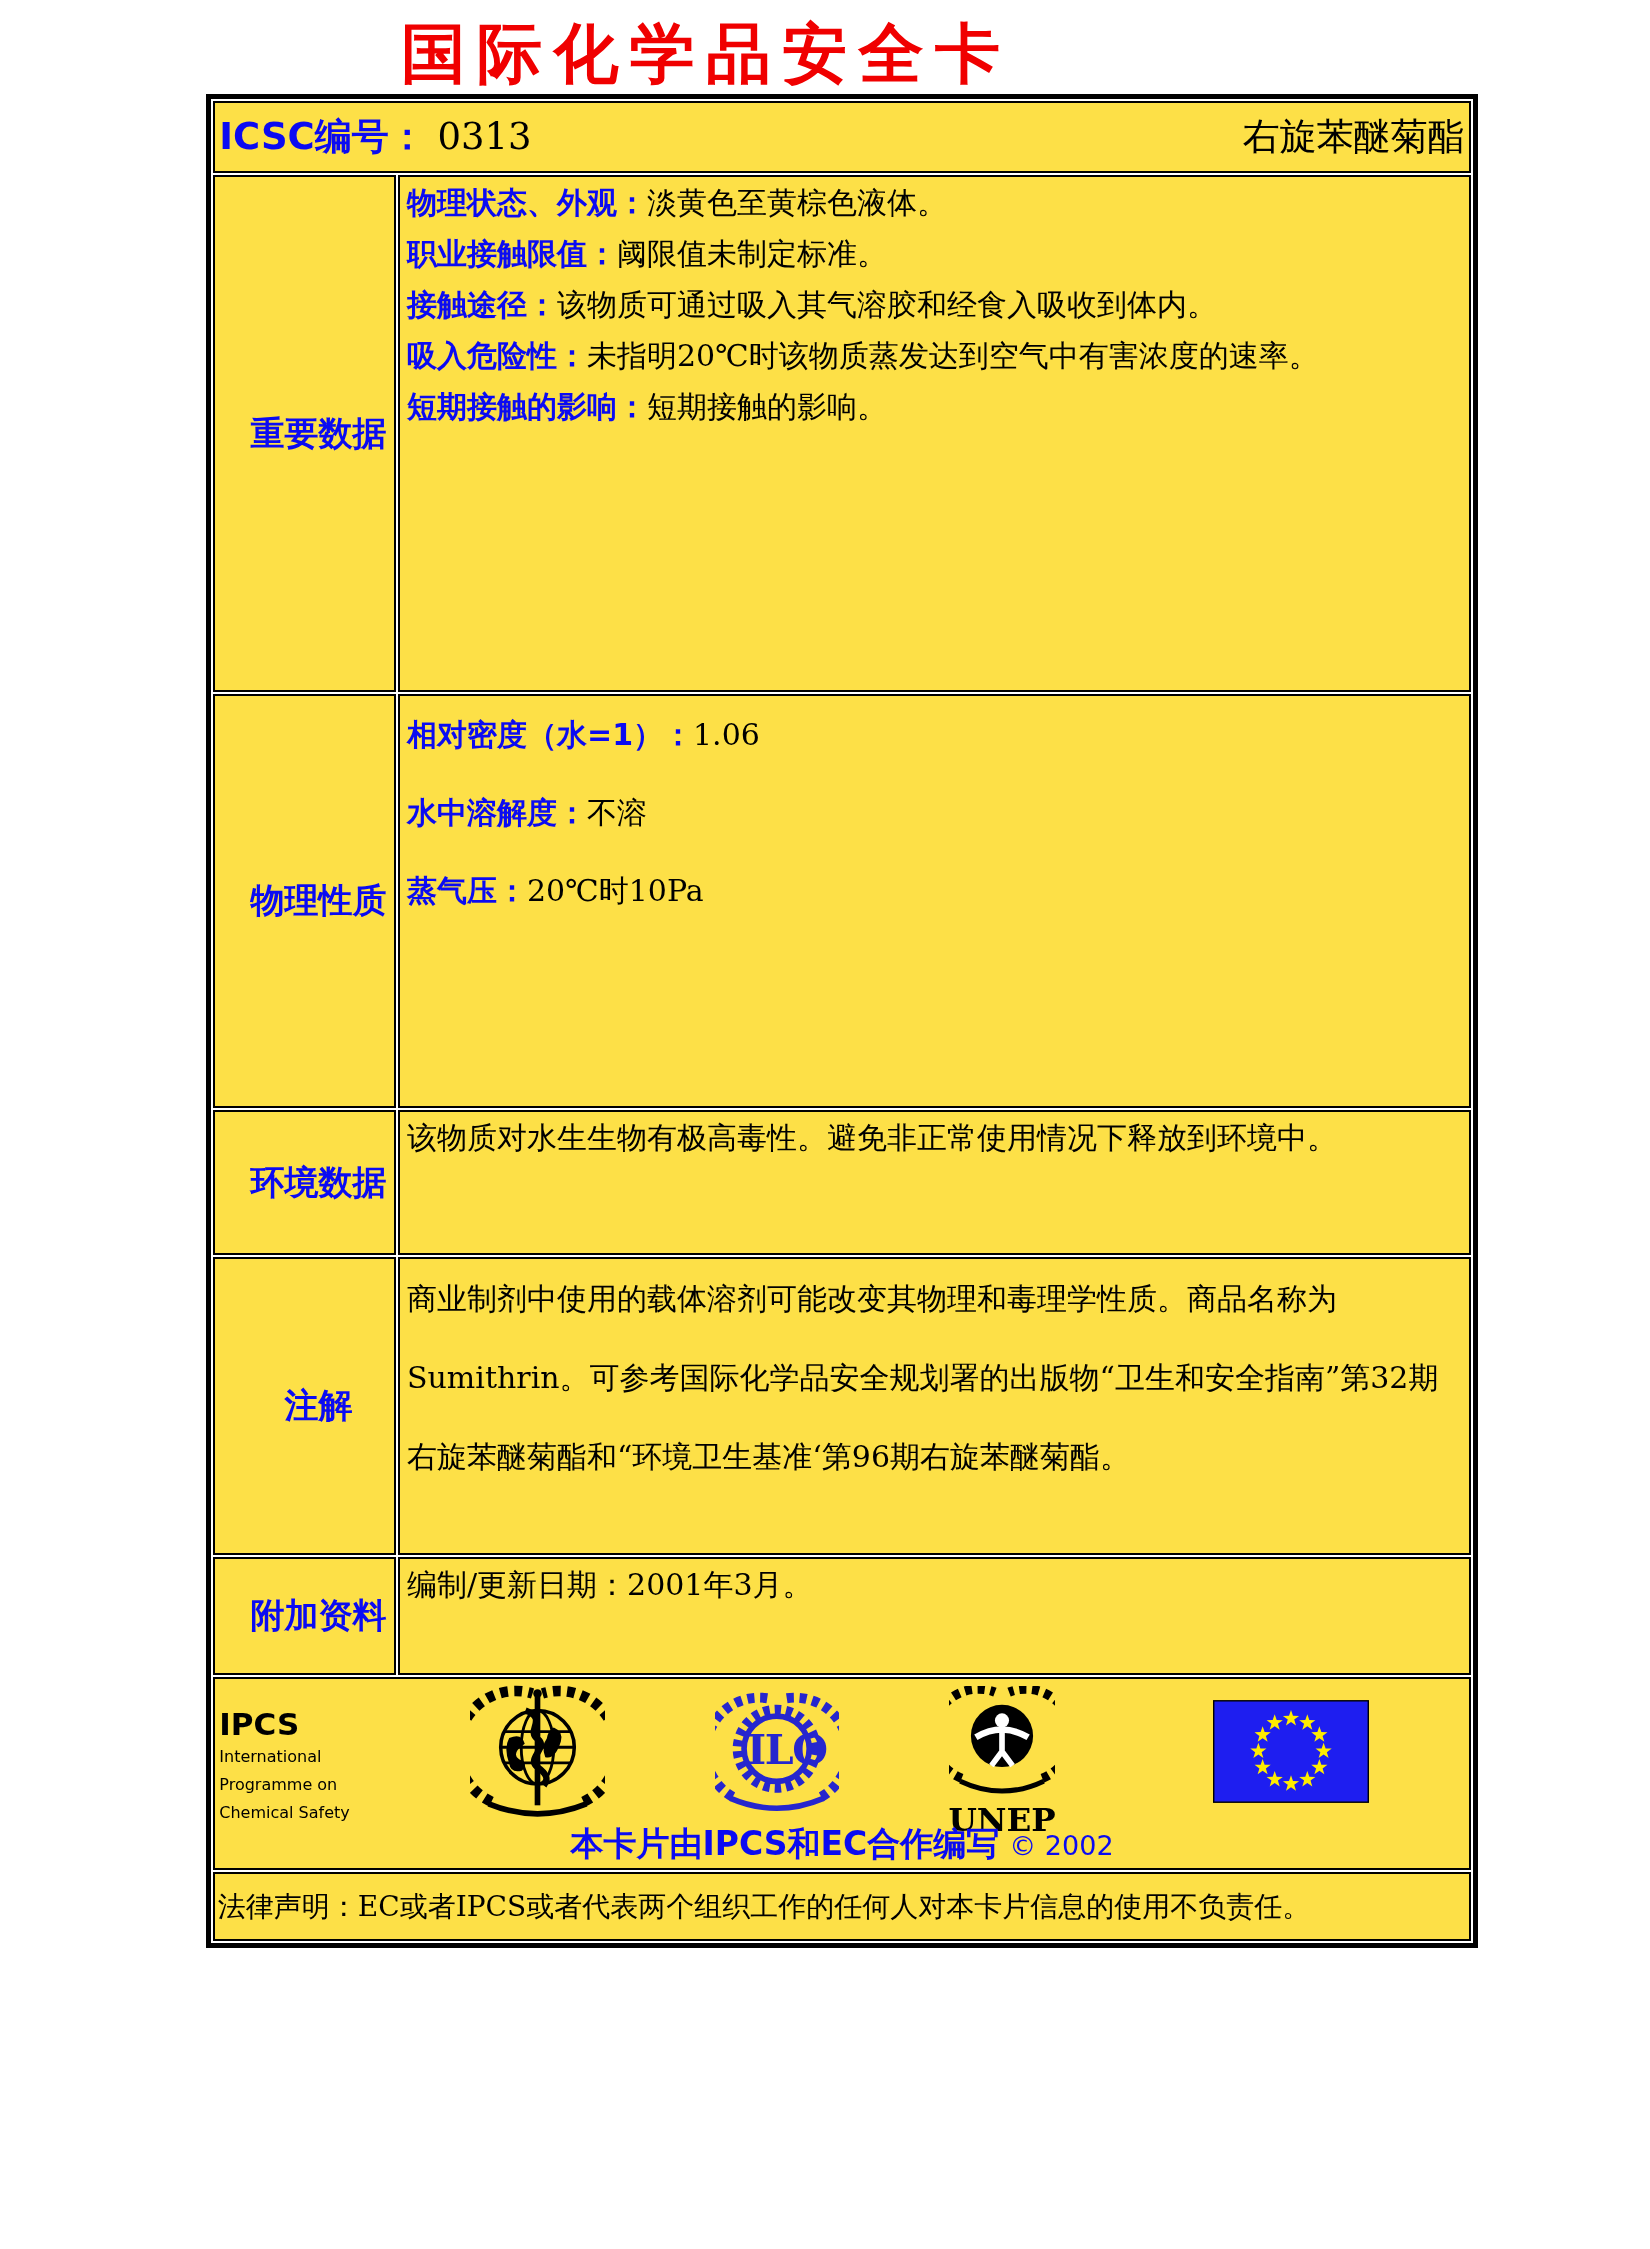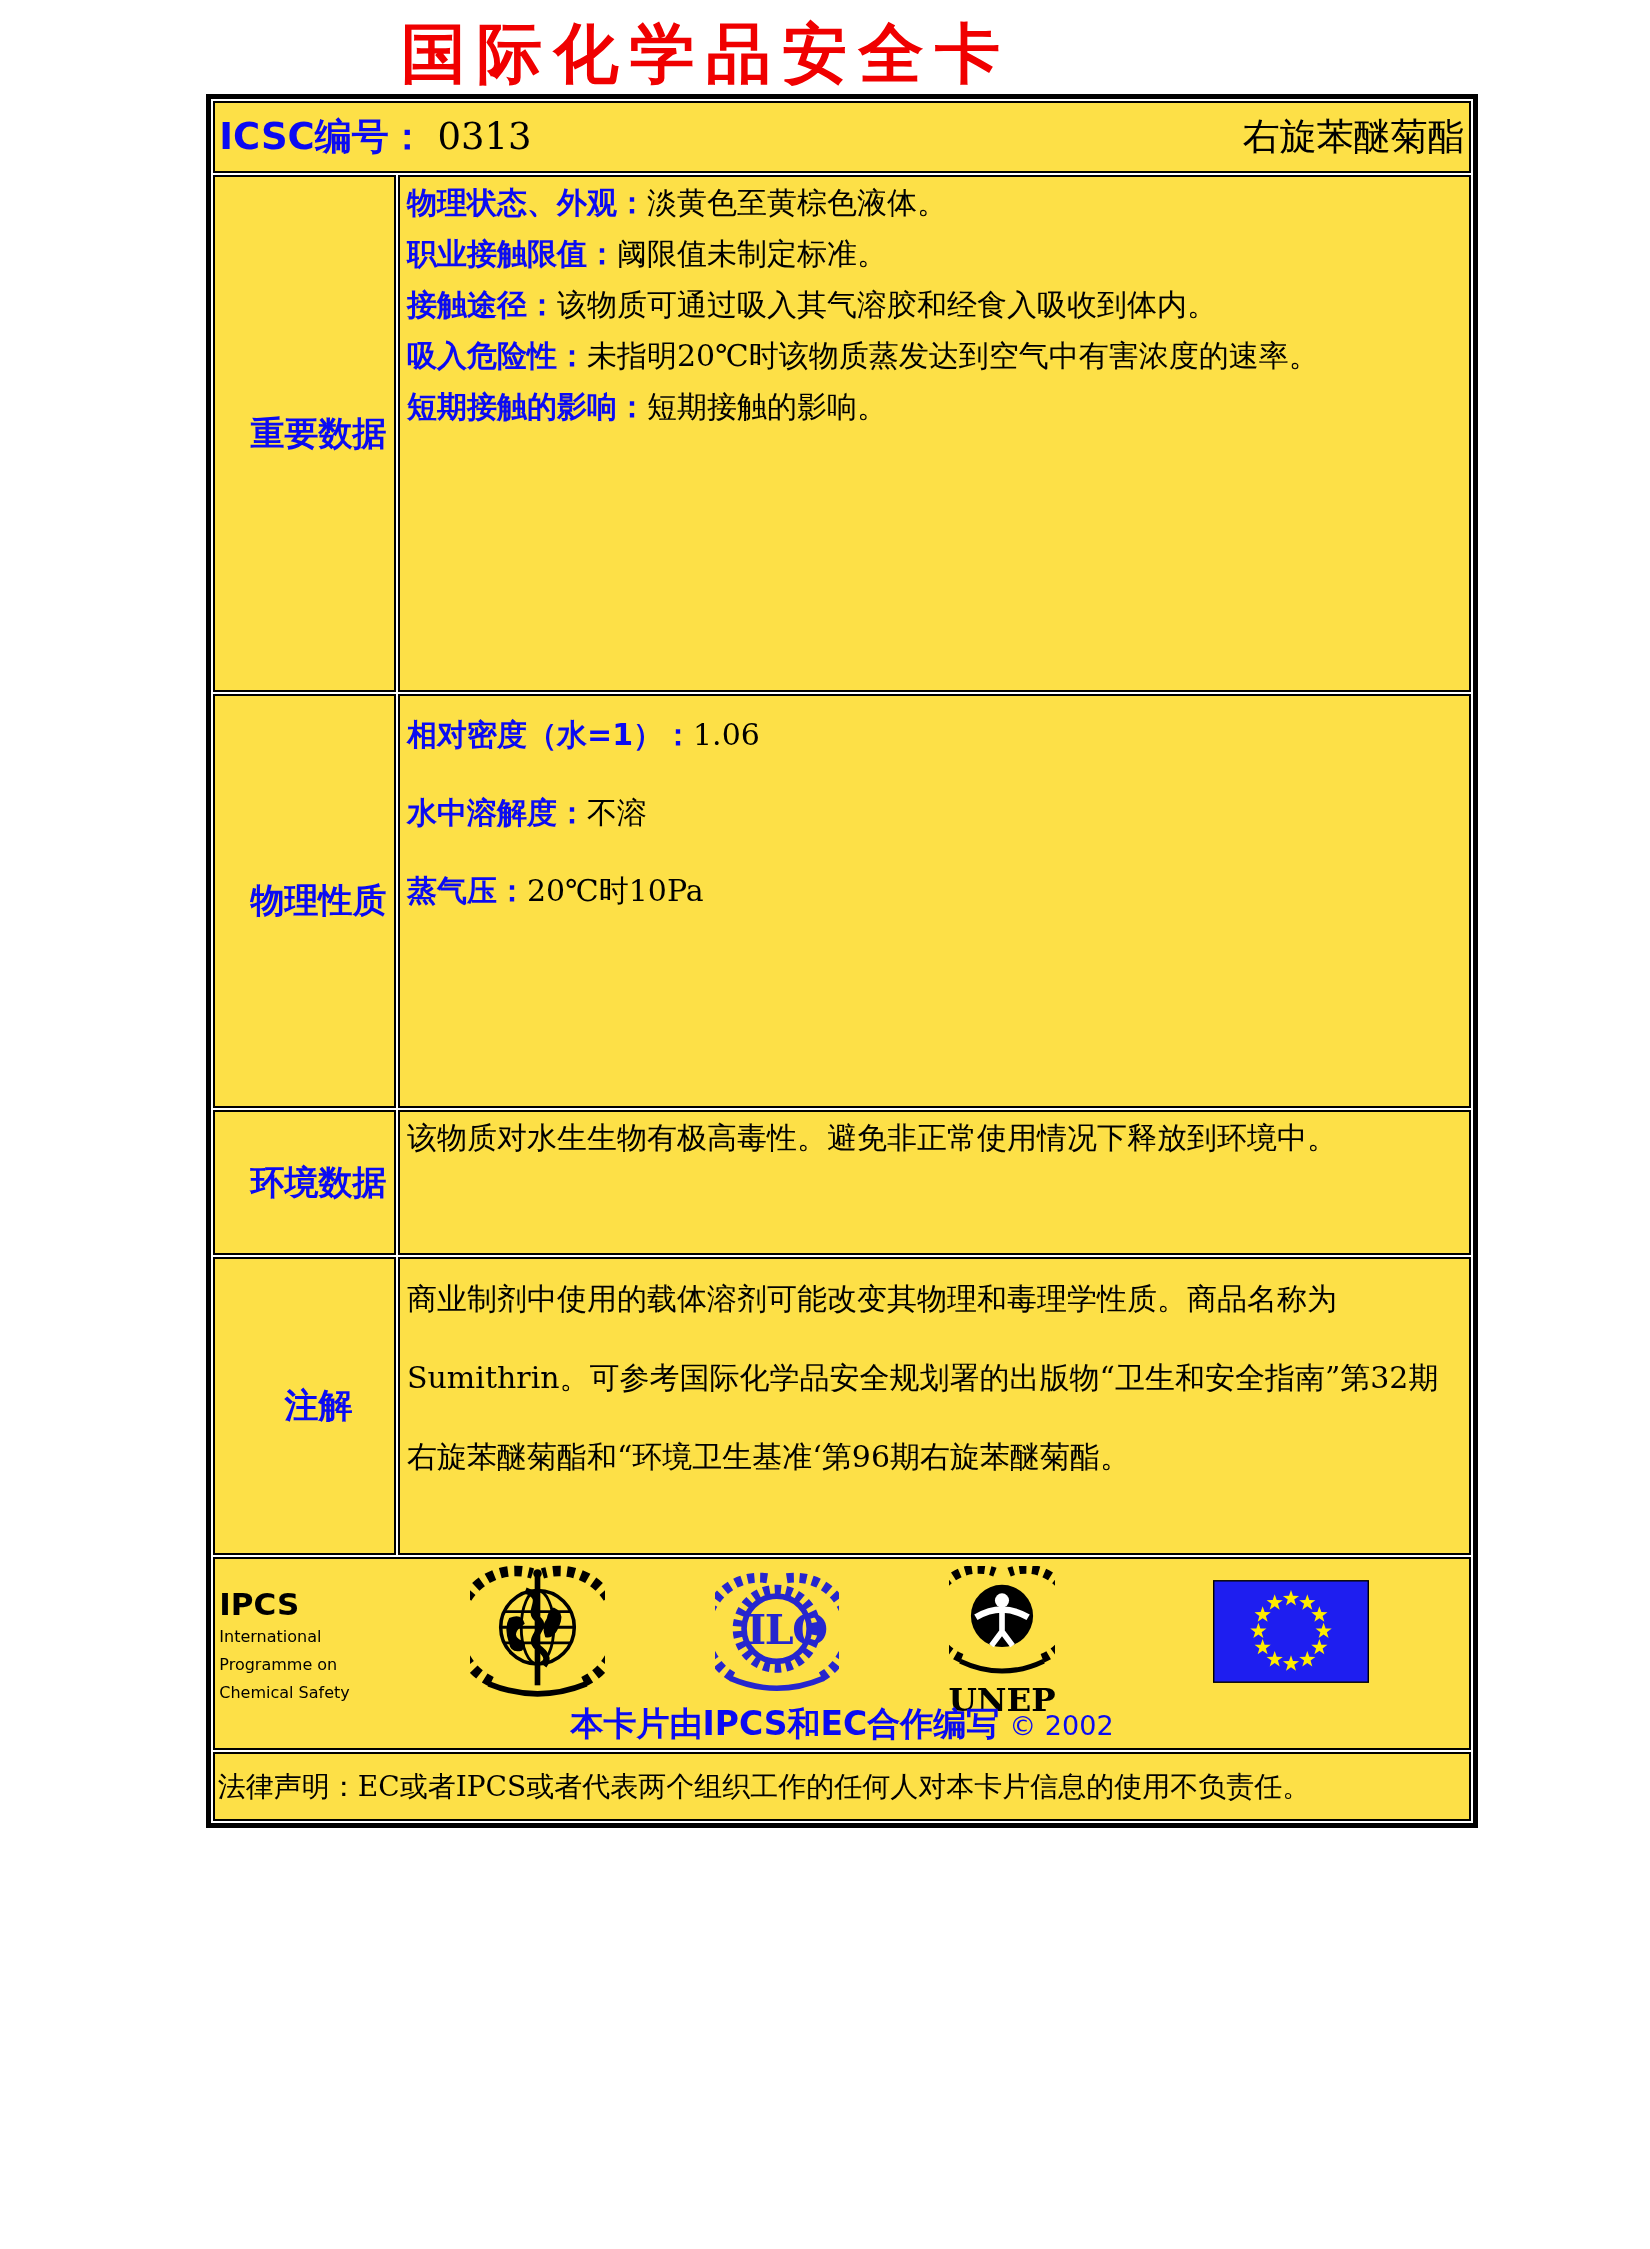--- a/index.html
+++ b/index.html
@@ -193,20 +193,28 @@
 
     <tr>
       <td class="label-cell r5">
         <span class="sec-label">注解</span>
       </td>
       <td class="content-cell r5">
         <div class="para v">商业制剂中使用的载体溶剂可能改变其物理和毒理学性质。商品名称为Sumithrin。可参考国际化学品安全规划署的出版物“卫生和安全指南”第32期右旋苯醚菊酯和“环境卫生基准‘第96期右旋苯醚菊酯。</div>
       </td>
     </tr>
 
+    <tr>
+      <td class="label-cell r6">
+        <span class="sec-label">附加资料</span>
+      </td>
+      <td class="content-cell r6">
+        <div class="line v">编制/更新日期：2001年3月。</div>
+      </td>
+    </tr>
 
     <tr>
       <td colspan="2" class="r7">
         <div class="logos-wrap">
           <div class="ipcs-block">
             <div class="ipcs-abbr">IPCS</div>
             <div class="ipcs-line">International</div>
             <div class="ipcs-line">Programme on</div>
             <div class="ipcs-line">Chemical Safety</div>
           </div>

